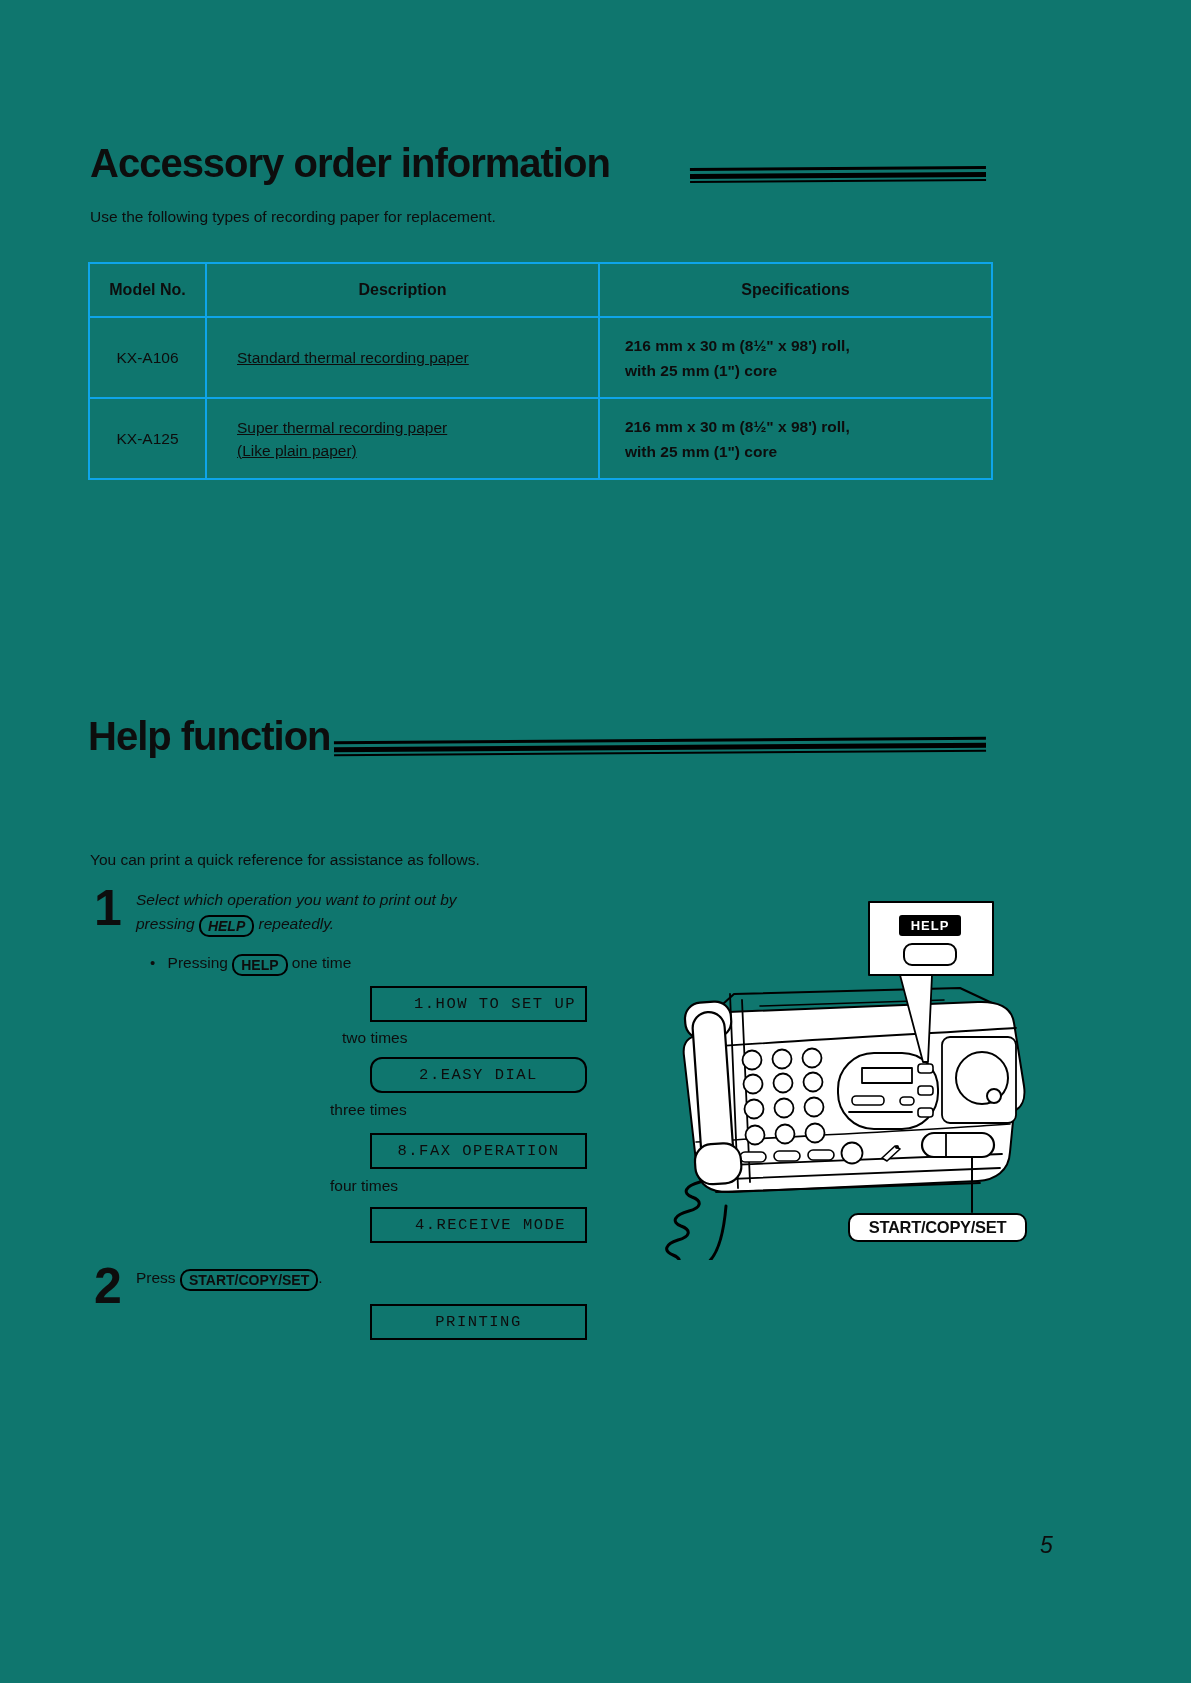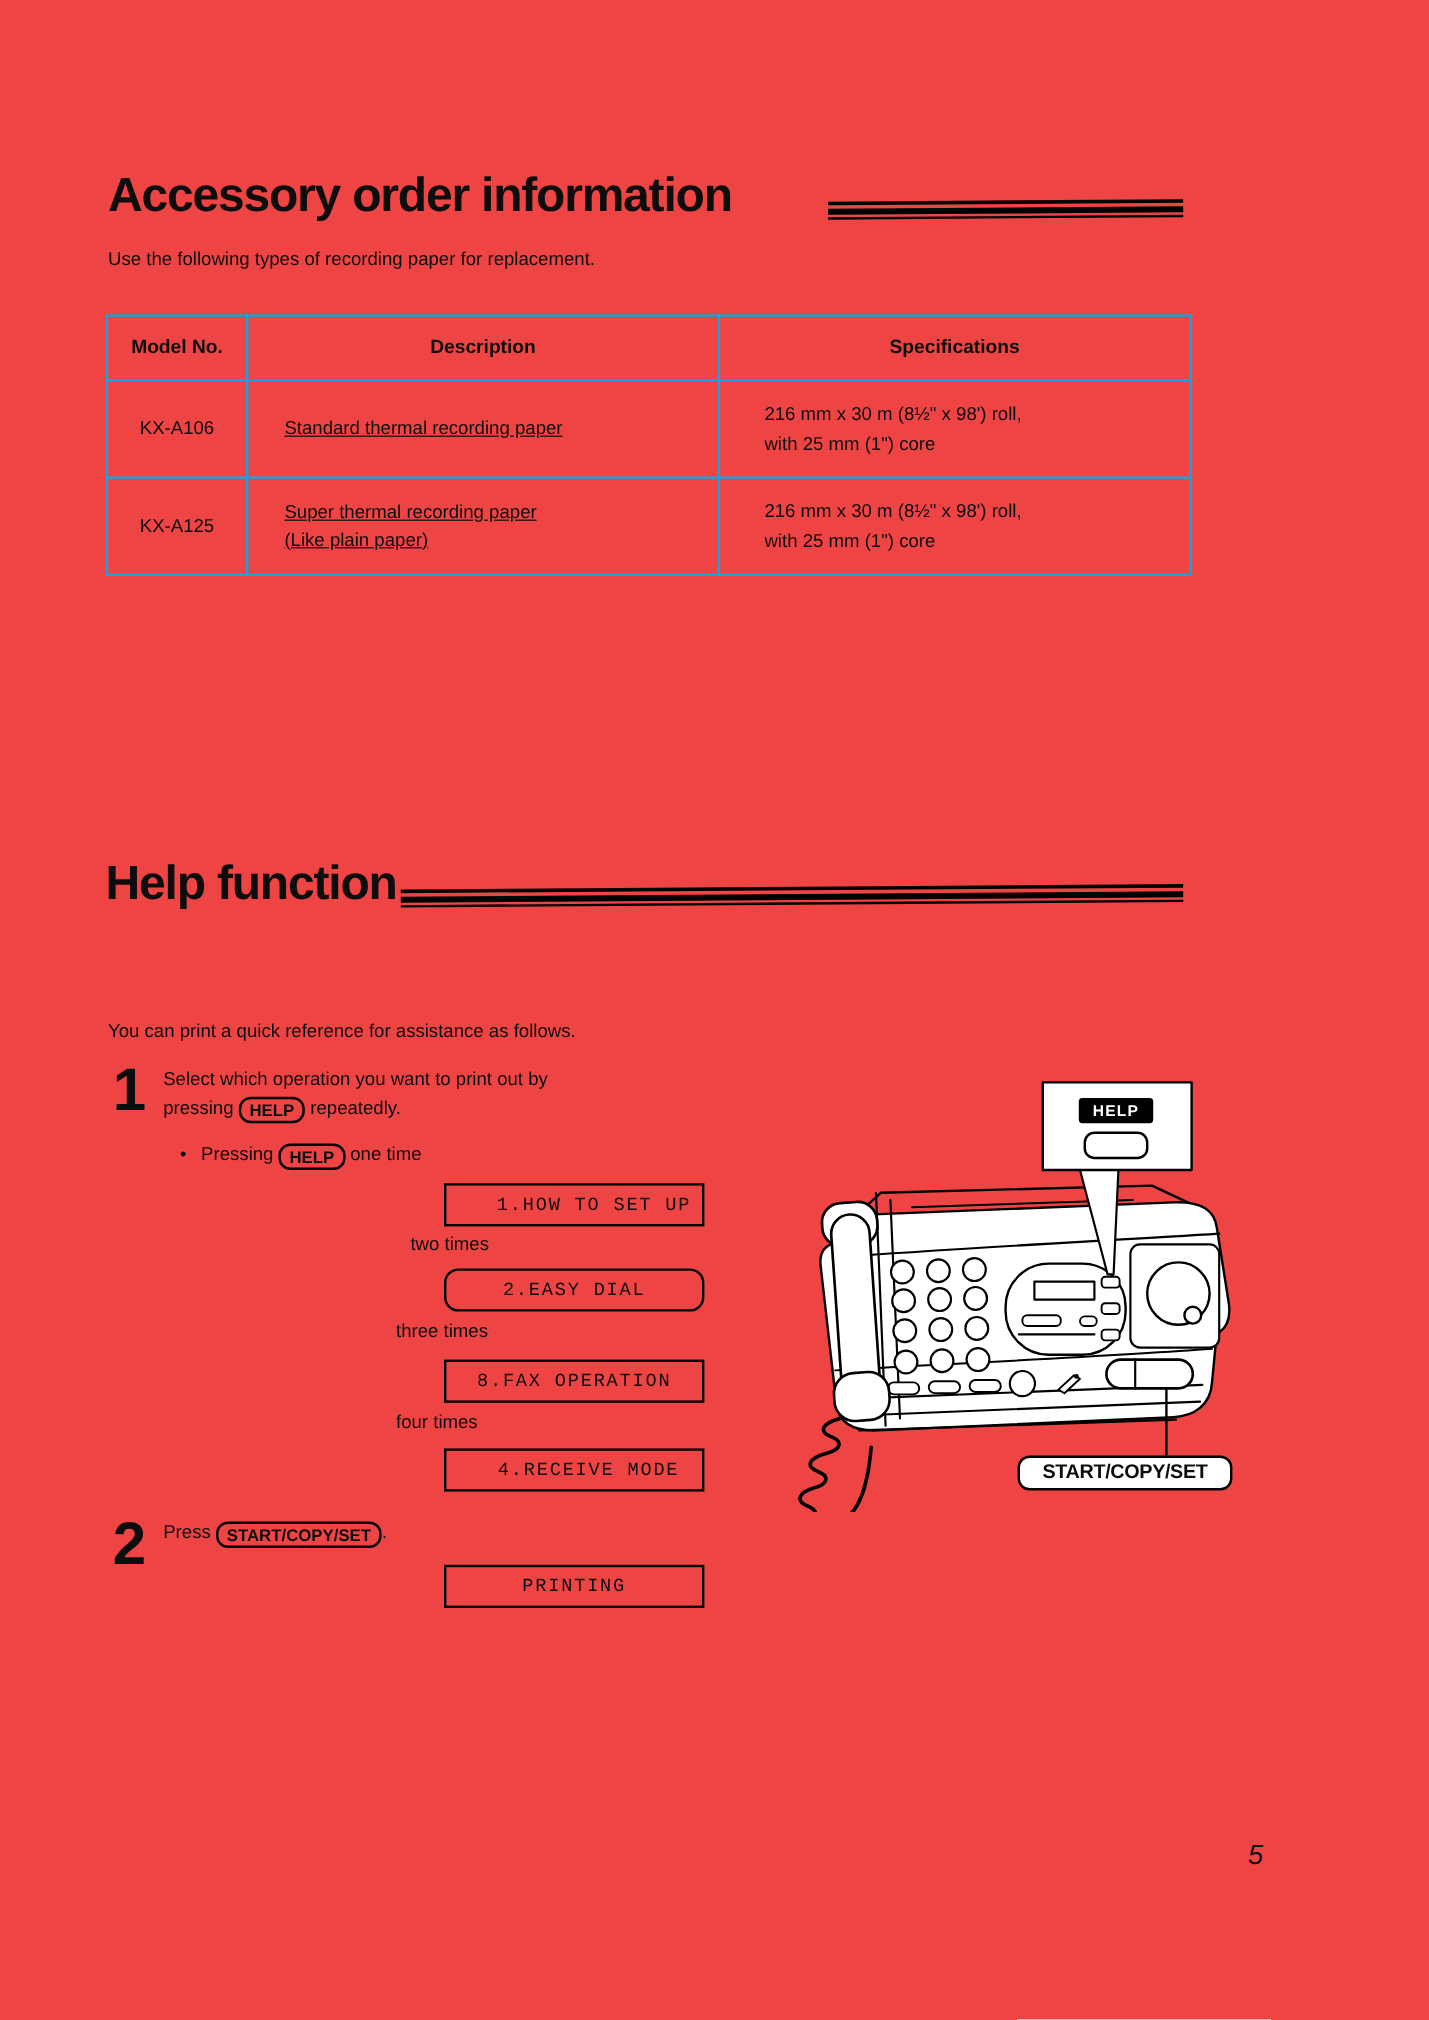--- a/index.html
+++ b/index.html
@@ -1,17 +1,17 @@
 <!DOCTYPE html>
 <html><head>
 <meta charset="utf-8">
 <style>
   html,body { margin:0; padding:0; background:#fff; }
   .page {
-    position:relative; width:1191px; height:1683px; background:#ef4444;
+    position:relative; width:1191px; height:1683px; background:#0f766e;
     font-family:"Liberation Sans", sans-serif; color:#0d0d0d; overflow:hidden;
   }
   
   .sec-title {
     position:absolute; font-size:40px; font-weight:bold; letter-spacing:-1px;
     white-space:nowrap;
   }
   .rule { position:absolute; transform:rotate(-0.4deg); }
   .rule span { display:block; background:#000; }
   .rule .l1 { height:3px; margin-bottom:3px; }
@@ -21,21 +21,21 @@
   
   .spec-table {
     position:absolute; left:88px; top:262px; width:903px;
     border-collapse:collapse; table-layout:fixed; font-size:15.5px;
   }
   .spec-table th, .spec-table td { border:2px solid #0ea5e9; vertical-align:middle; }
   .spec-table th { height:50px; font-size:16px; font-weight:bold; text-align:center; }
   .spec-table td { height:77px; }
   .spec-table td.model { text-align:center; }
   .spec-table td.desc { padding-left:30px; line-height:23px;text-decoration:underline; }
-  .spec-table td.spec { padding-left:37px; line-height:25px; }
+  .spec-table td.spec { padding-left:25px; line-height:25px;font-weight:bold; }
   
   .step-num {
     position:absolute; font-size:50px; font-weight:bold; line-height:48px;
     font-family:"Liberation Sans", sans-serif;
   }
   .step-text { position:absolute; font-size:15.5px; line-height:24px; white-space:nowrap; }
   .keycap {
     display:inline-block; border:2px solid #000; border-radius:10px;
     padding:0 7px; font-weight:bold; font-size:14px; line-height:18px;
     vertical-align:-2px; letter-spacing:0;
@@ -123,21 +123,21 @@
   <div class="sec-title" style="left:88px; top:714px;">Help function</div>
   <div class="rule" style="left:334px; top:739px; width:652px;">
     <span class="l1"></span>
       <span class="l2"></span>
       <span class="l3"></span>
   </div>
 
   <div class="body-text" style="left:90px; top:851px;">You can print a quick reference for assistance as follows.</div>
 
   <div class="step-num" style="left:94px; top:884px;">1</div>
-  <div class="step-text" style="left:136px; top:888px;">
+  <div class="step-text" style="left:136px; top:888px;font-style:italic;">
     <span>Select which operation you want to print out by</span><br>
     <span>pressing</span>
     <span class="keycap">HELP</span>
     <span>repeatedly.</span>
   </div>
 
   <div class="step-text" style="left:150px; top:951px;">
     <span class="bullet">•</span>
     <span>Pressing</span>
     <span class="keycap">HELP</span>

